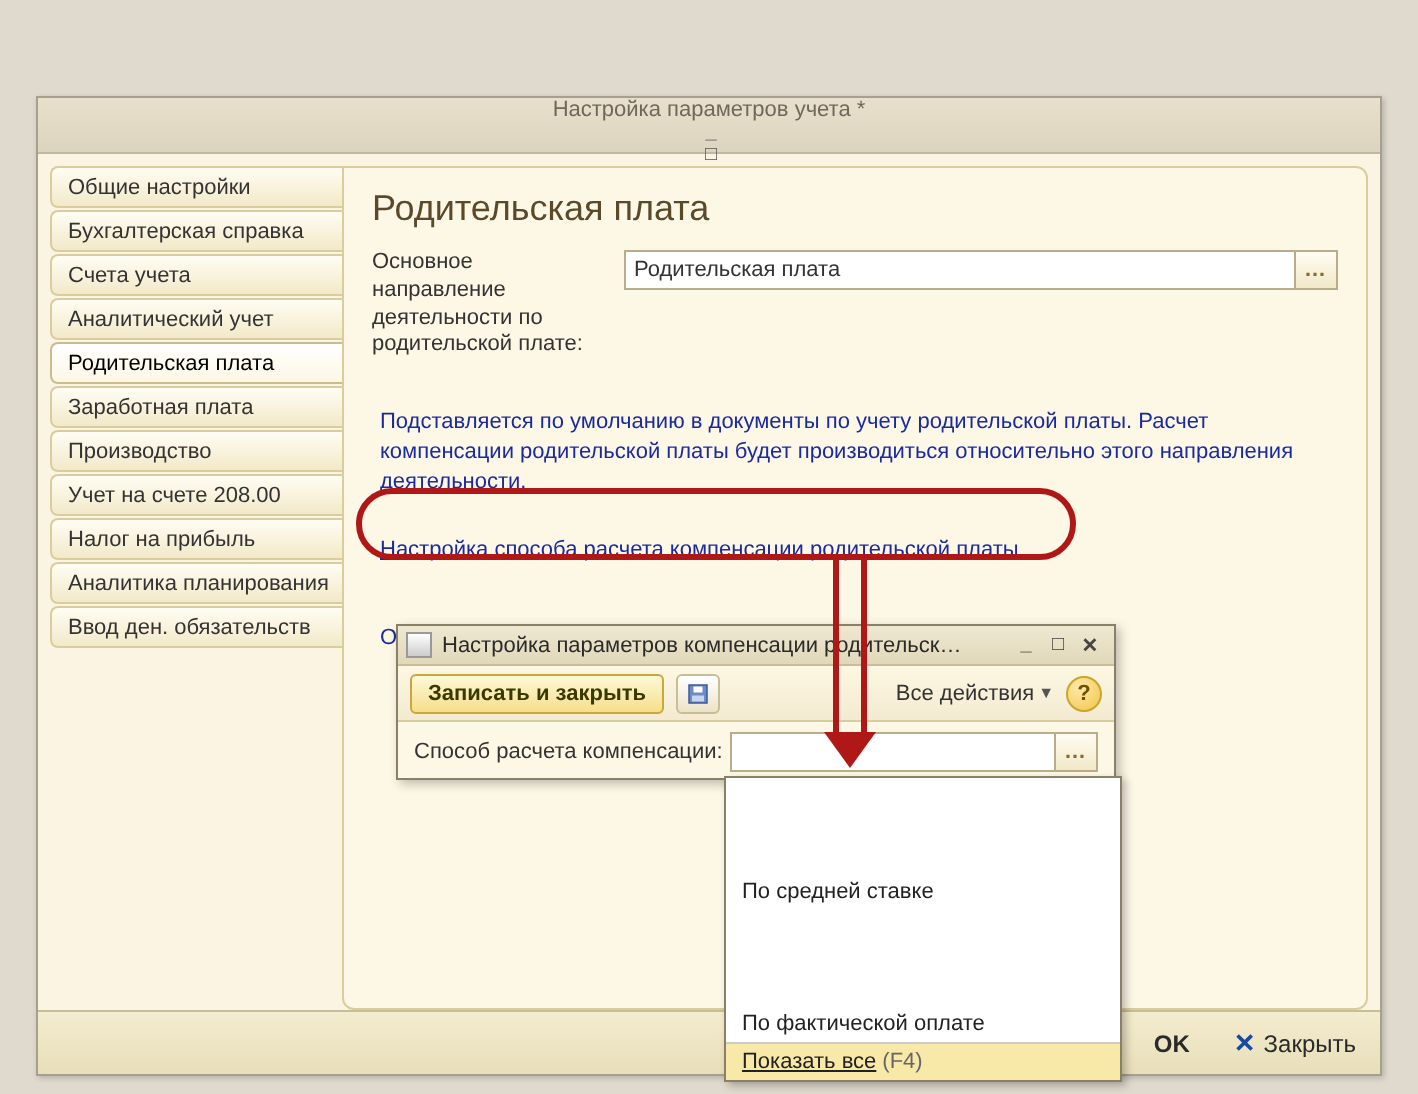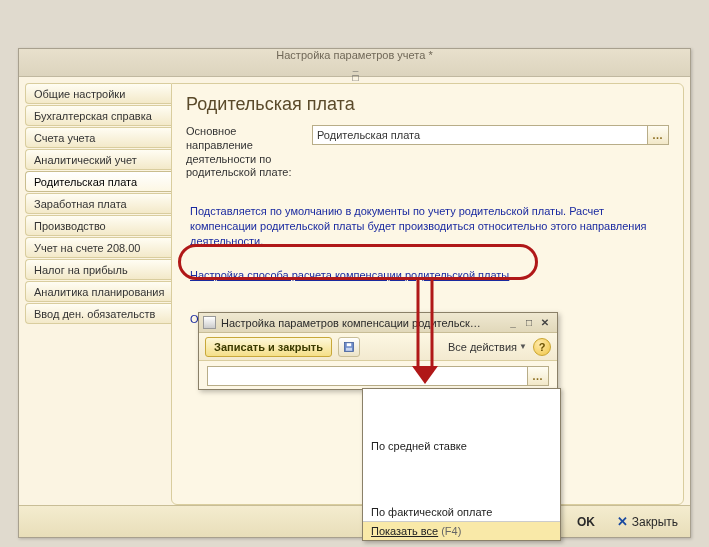--- a/index.html
+++ b/index.html
@@ -396,20 +396,21 @@
         </svg>
     </div>
     <div class="spacer"></div>
     <div class="all-actions">
       <span>Все действия</span>
       <span class="drop">▼</span>
     </div>
     <div class="help-btn">?</div>
   </div>
   <div class="sub-body">
+    <span class="slabel">Способ расчета компенсации:</span>
     <div class="sinput-wrap">
       <input class="sinput" value="" style="">
       <div class="dots-btn">…</div>
     </div>
   </div>
 </div>
 
 <div class="dropdown">
   <div class="opt">По средней ставке</div>
   <div class="opt">По фактической оплате</div>

